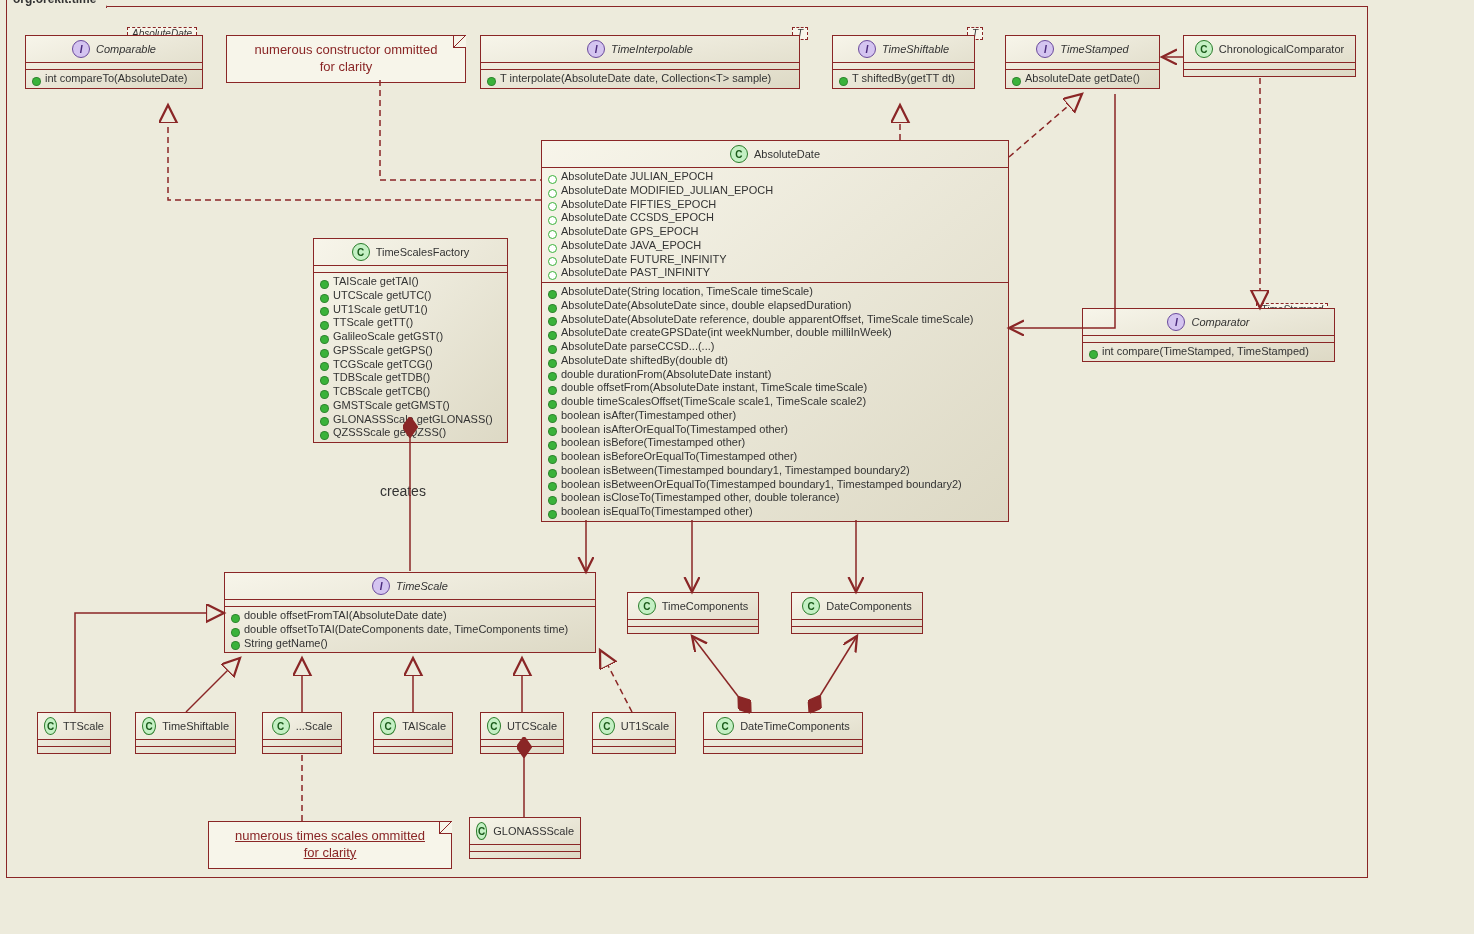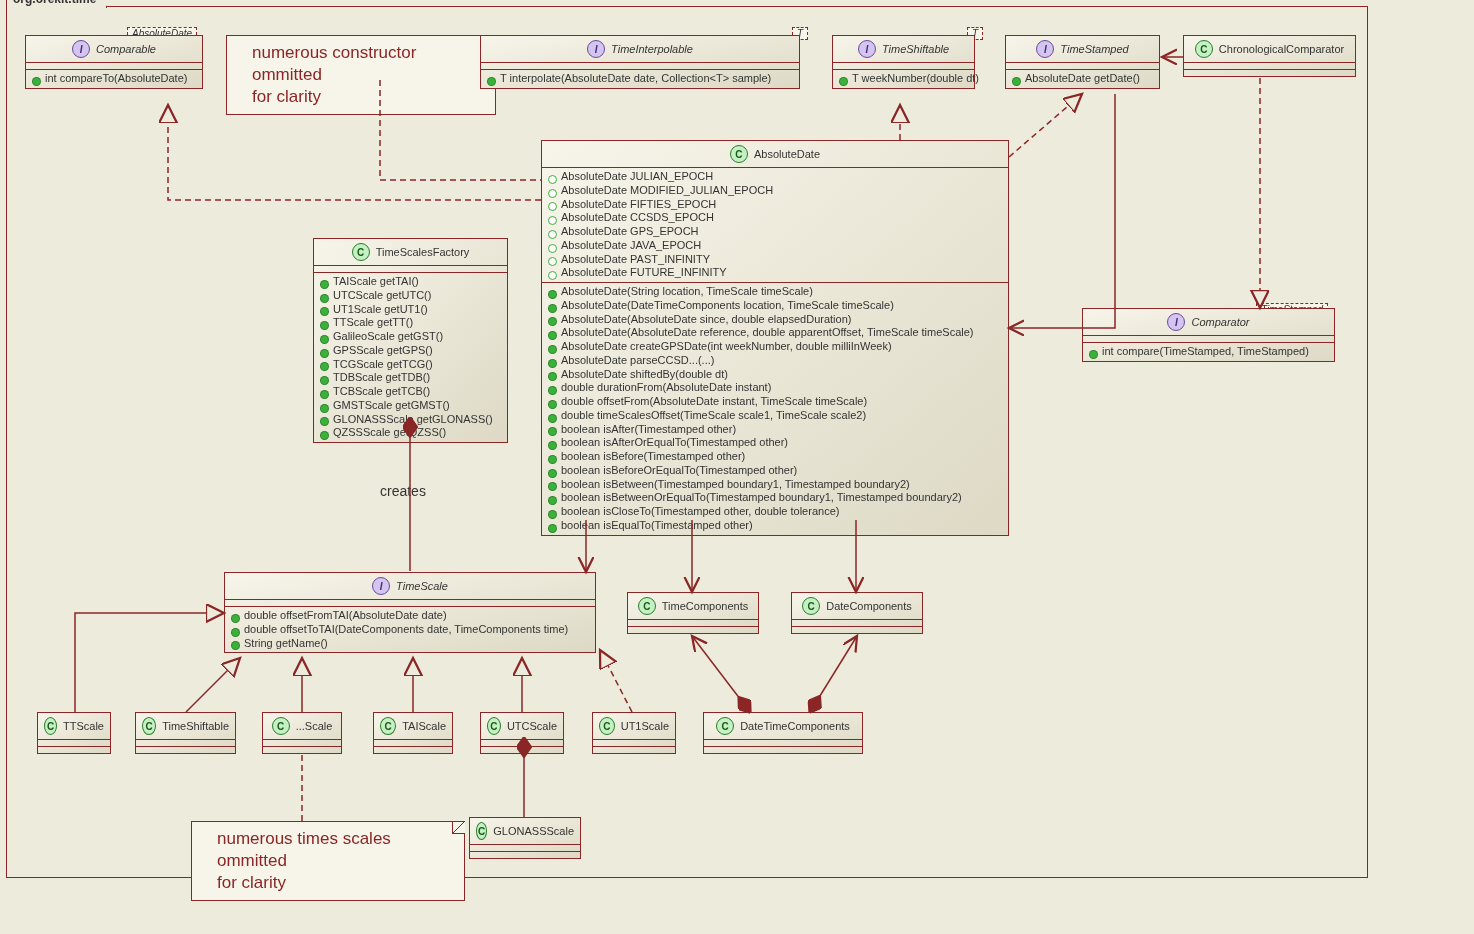--- a/index.html
+++ b/index.html
@@ -75,24 +75,25 @@
     line-height: 1.25;
     white-space: nowrap;
   }
   .dot { width: 7px; height: 7px; border-radius: 50%; display: inline-block; flex-shrink: 0; border: 1px solid rgba(0,0,0,0.25);}
   .dot.green { background: #3ab23a; }
   .dot.hollow-green { background: #fff; border: 1.5px solid #3ab23a; }
   .note {
     position: absolute;
     background: #f7f5ea;
     border: 1.5px solid #8a2626;
-    padding: 6px 25px;
+    padding: 6px 10px;
     color: #8a2626;
-    font-size: 17px;
+    font-size: 13px;
     line-height: 1.3;
+    text-align: center;
   }
   .note::after {
     content: '';
     position: absolute;
     right: -1px;
     top: -1px;
     width: 12px;
     height: 12px;
     background: linear-gradient(135deg, transparent 48%, #8a2626 48%, #8a2626 52%, #f7f5ea 52%);
     border-left: 1.5px solid #8a2626;
@@ -123,21 +124,21 @@
 <body>
 
 <div class="package-frame">
   <div class="package-tab">org.orekit.time</div>
 </div>
 
 <div class="note" style="left:226px; top:35px; width:218px;">
   <span style="white-space:pre-line;">numerous constructor ommitted
 for clarity</span>
 </div>
-<div class="note" style="left:191px; top:821px; width:222px;">
+<div class="note" style="left:208px; top:821px; width:222px;text-decoration:underline;">
   <span style="white-space:pre-line;">numerous times scales ommitted
 for clarity</span>
 </div>
 
 <div class="generic-tag" style="left:127px; top:27px;">AbsoluteDate</div>
 <div class="generic-tag" style="left:792px; top:27px;">T</div>
 <div class="generic-tag" style="left:967px; top:27px;">T</div>
 <div class="generic-tag" style="left:1256px; top:303px;">TimeStamped</div>
 
 <div class="uml-class" style="left:25px; top:35px; width:178px;">
@@ -170,21 +171,21 @@
 
 <div class="uml-class" style="left:832px; top:35px; width:143px;">
   <div class="header italic">
     <span class="icon-circle icon-I">I</span>
     <span>TimeShiftable</span>
   </div>
   <div class="section empty"></div>
   <div class="section">
       <div class="member">
         <span class="dot green"></span>
-        <span>T weekNumber(double dt)</span>
+        <span>T shiftedBy(getTT dt)</span>
       </div>
     </div>
 </div>
 
 <div class="uml-class" style="left:1005px; top:35px; width:155px;">
   <div class="header italic">
     <span class="icon-circle icon-I">I</span>
     <span>TimeStamped</span>
   </div>
   <div class="section empty"></div>
@@ -302,35 +303,31 @@
       <div class="member">
         <span class="dot hollow-green"></span>
         <span>AbsoluteDate GPS_EPOCH</span>
       </div>
       <div class="member">
         <span class="dot hollow-green"></span>
         <span>AbsoluteDate JAVA_EPOCH</span>
       </div>
       <div class="member">
         <span class="dot hollow-green"></span>
+        <span>AbsoluteDate FUTURE_INFINITY</span>
+      </div>
+      <div class="member">
+        <span class="dot hollow-green"></span>
         <span>AbsoluteDate PAST_INFINITY</span>
       </div>
-      <div class="member">
-        <span class="dot hollow-green"></span>
-        <span>AbsoluteDate FUTURE_INFINITY</span>
-      </div>
     </div>
   <div class="section" id="ad-methods">
       <div class="member">
         <span class="dot green"></span>
         <span>AbsoluteDate(String location, TimeScale timeScale)</span>
-      </div>
-      <div class="member">
-        <span class="dot green"></span>
-        <span>AbsoluteDate(DateTimeComponents location, TimeScale timeScale)</span>
       </div>
       <div class="member">
         <span class="dot green"></span>
         <span>AbsoluteDate(AbsoluteDate since, double elapsedDuration)</span>
       </div>
       <div class="member">
         <span class="dot green"></span>
         <span>AbsoluteDate(AbsoluteDate reference, double apparentOffset, TimeScale timeScale)</span>
       </div>
       <div class="member">

